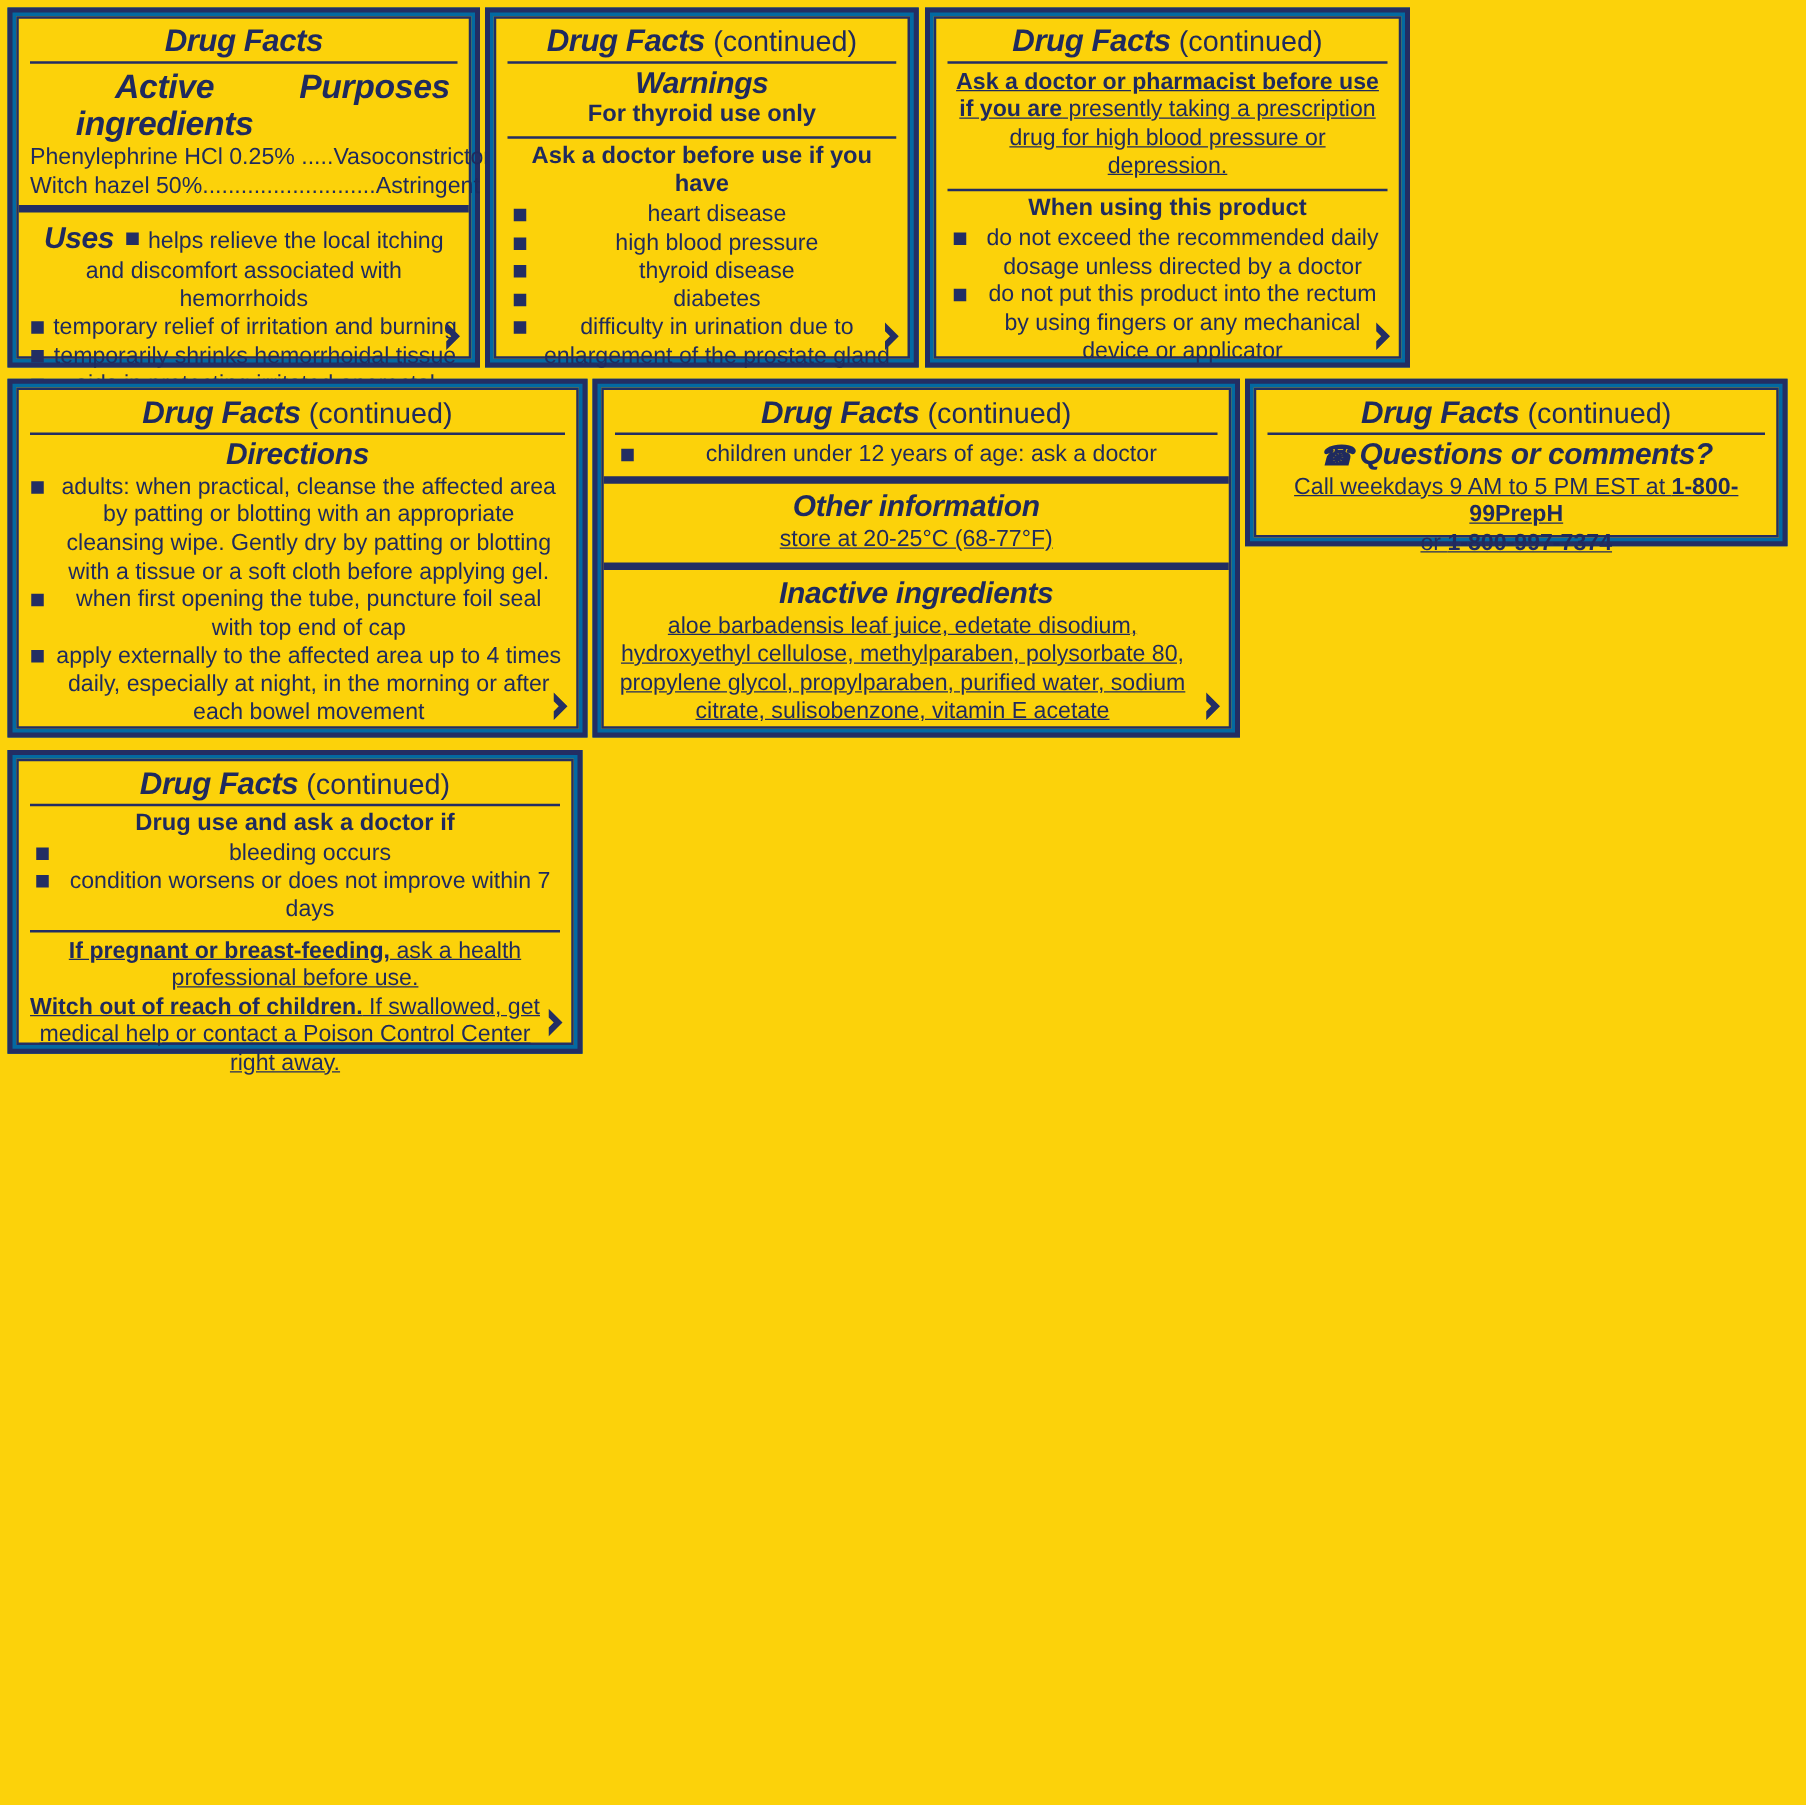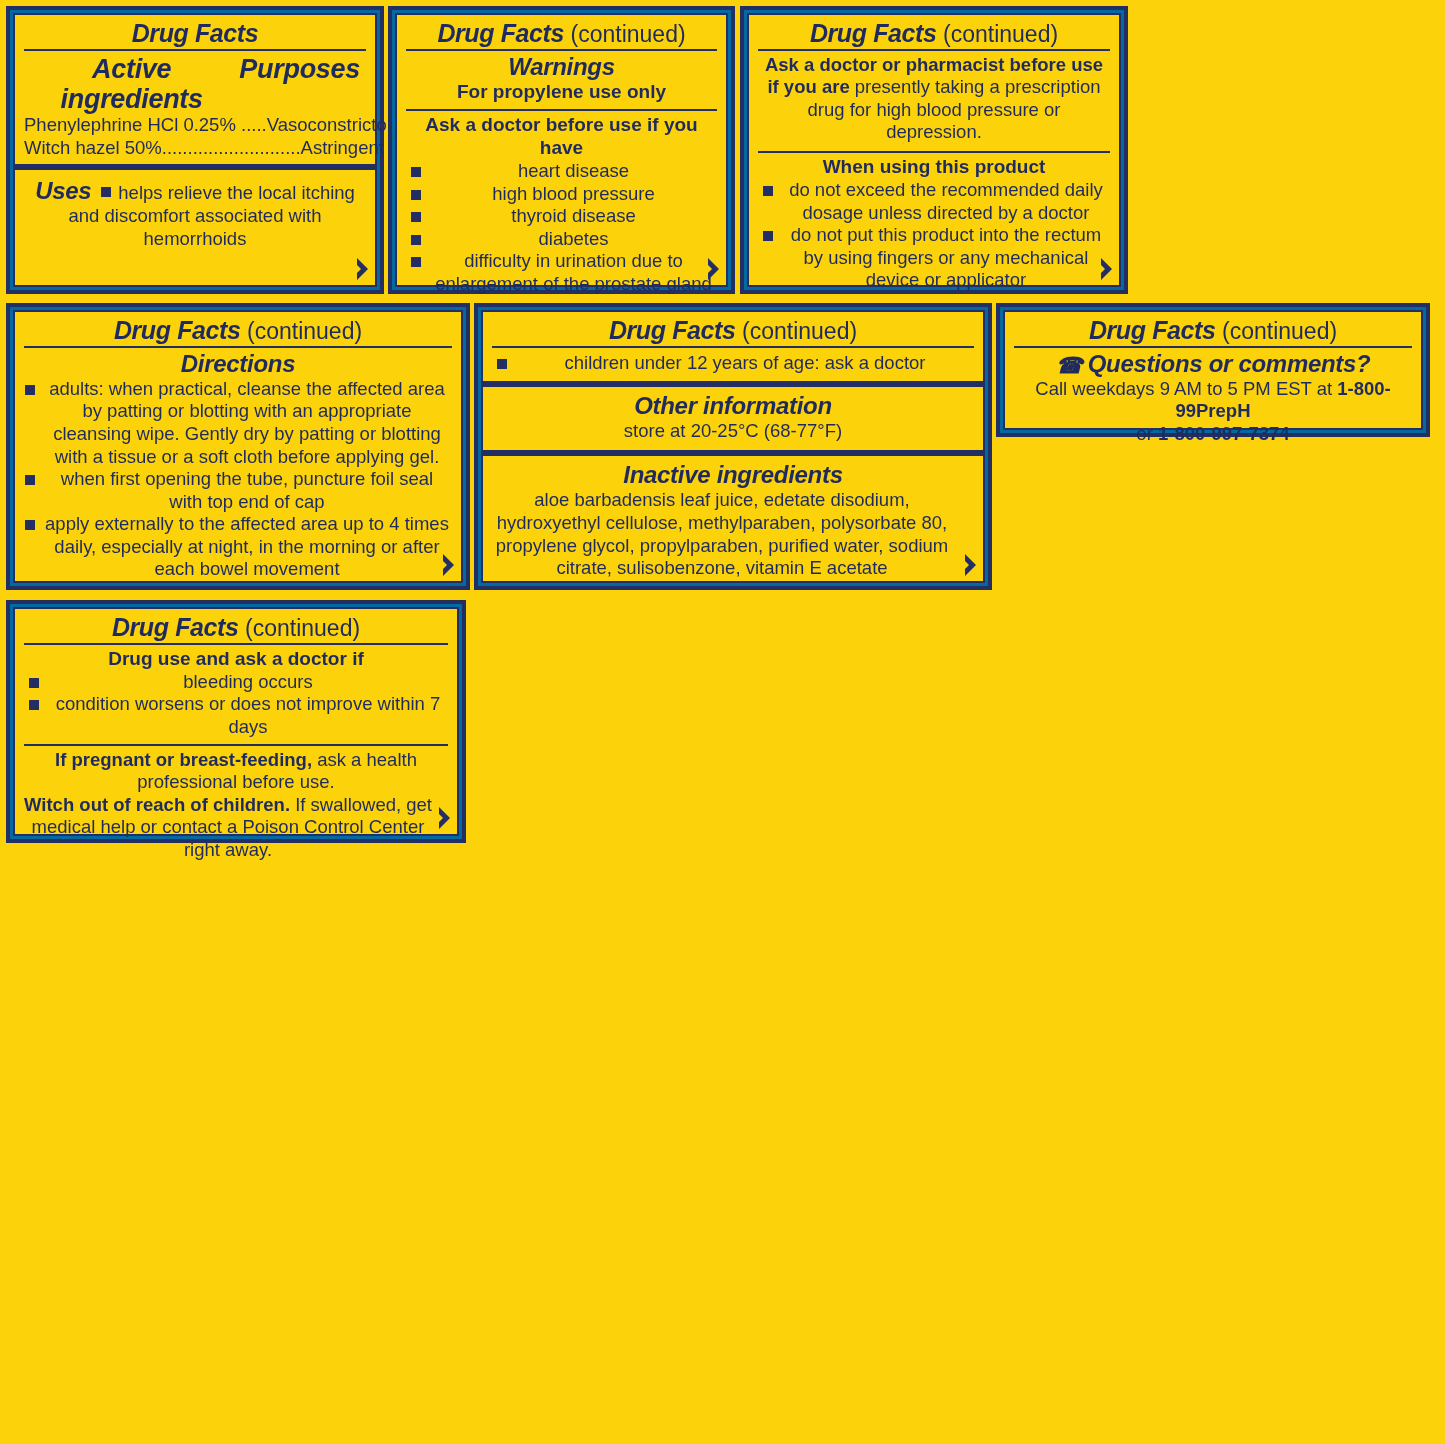--- a/index.html
+++ b/index.html
@@ -74,20 +74,21 @@
     font-size: 19px;
     font-weight: bold;
     font-style: normal;
     line-height: 1.18;
     margin: 0 0 1px 0;
   }
   .body-text {
     font-size: 18.5px;
     line-height: 1.22;
     margin: 0;
+    text-decoration: underline;
   }
   .body-text b { font-weight: bold; }
 
   
   ul.bl {
     list-style: none;
     margin: 0;
     padding: 0;
   }
   ul.bl li {
@@ -184,37 +185,42 @@
     </div>
     <div class="ai-row">
       <span>Witch hazel 50%</span><span>...........................</span><span>Astringent</span>
     </div>
 
     <div class="thickbar"></div>
 
     <div class="uses-line">
       <span class="uses-head">Uses</span><span class="sq"></span><span>helps relieve the local itching and discomfort associated with hemorrhoids</span>
     </div>
+    <ul class="bl">
+      <li>temporary relief of irritation and burning</li>
+      <li>temporarily shrinks hemorrhoidal tissue</li>
+      <li>aids in protecting irritated anorectal areas</li>
+    </ul>
 
     <svg class="arrow" viewBox="0 0 14 24">
       <path d="M2 1 L13 12 L2 23 L2 16 L6 12 L2 8 Z" fill="#232E63"></path>
     </svg>
   </div>
 </div>
 
 <div class="panel" style="left:388px; top:6px; width:347px; height:288px;">
   <div class="panel-inner">
     <div class="df-title">
       <span>Drug Facts</span>
       <span class="cont">(continued)</span>
     </div>
     <div class="hairline"></div>
 
     <div class="sec-head">Warnings</div>
-    <div class="sec-head-plain">For propylene use only</div>
+    <div class="sec-head-plain">For thyroid use only</div>
 
     <div class="hairline" style="margin-top:6px;"></div>
 
     <div class="sec-head-plain">Ask a doctor before use if you have</div>
     <ul class="bl wide">
       <li>heart disease</li>
       <li>high blood pressure</li>
       <li>thyroid disease</li>
       <li>diabetes</li>
       <li>difficulty in urination due to enlargement of the prostate gland</li>

